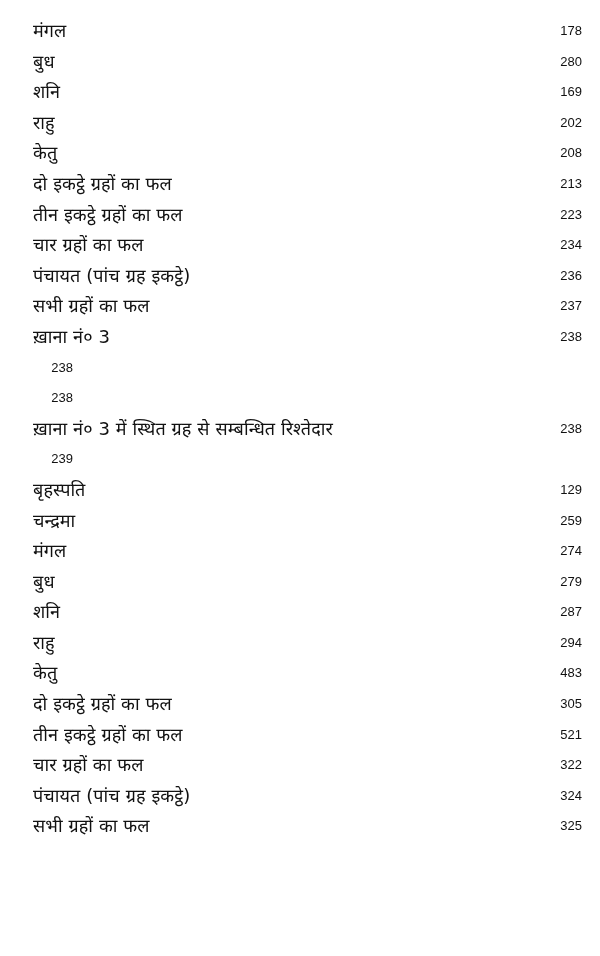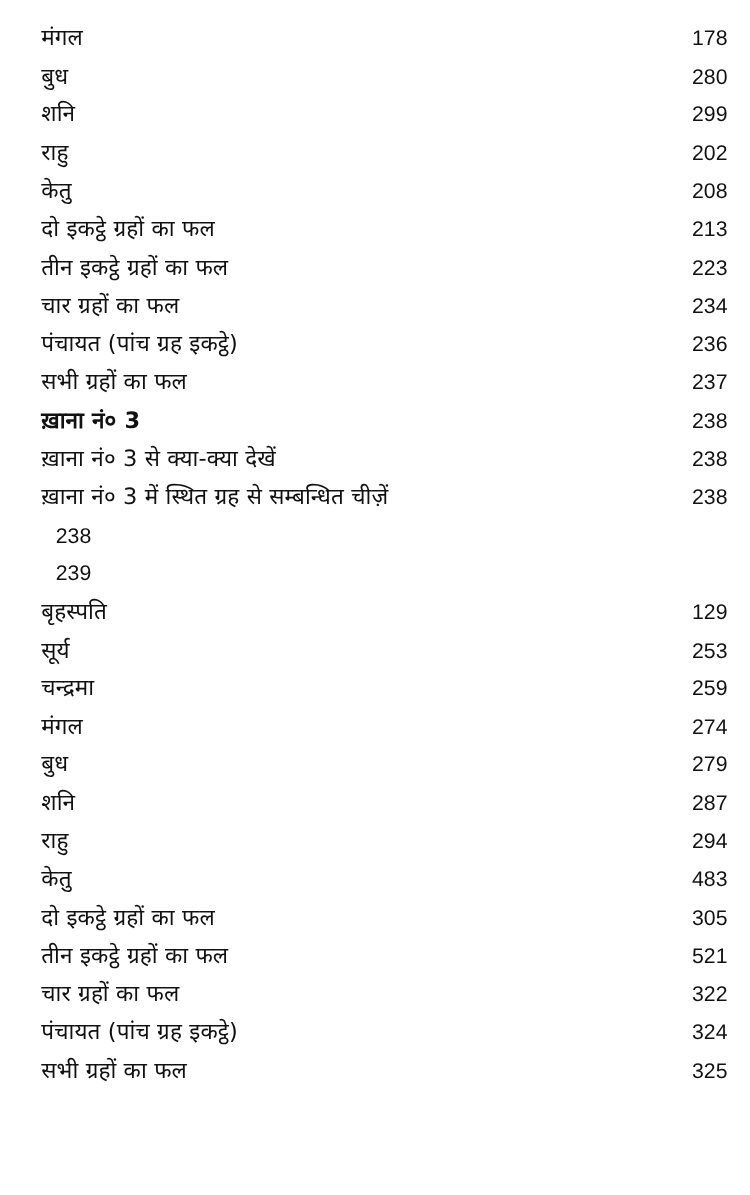--- a/index.html
+++ b/index.html
@@ -28,44 +28,44 @@
       height: 30.6px;
       line-height: 30.6px;
     }
     .toc-title {
       font-size: 18px;
       letter-spacing: 0.1px;
       white-space: nowrap;
     }
     .toc-page {
       font-family: "Liberation Sans", "DejaVu Sans", sans-serif;
-      font-size: 17px;
+      font-size: 13px;
       text-align: right;
       min-width: 40px;
       padding-right: 1px;
     }
     .toc-row.heading .toc-title {
-      font-weight: bold;
+      font-weight: normal;
     }
   </style>
 </head>
 <body>
 
 <div class="toc">
   <div class="toc-row">
     <span class="toc-title">मंगल</span>
     <span class="toc-page">178</span>
   </div>
   <div class="toc-row">
     <span class="toc-title">बुध</span>
     <span class="toc-page">280</span>
   </div>
   <div class="toc-row">
     <span class="toc-title">शनि</span>
-    <span class="toc-page">299</span>
+    <span class="toc-page">169</span>
   </div>
   <div class="toc-row">
     <span class="toc-title">राहु</span>
     <span class="toc-page">202</span>
   </div>
   <div class="toc-row">
     <span class="toc-title">केतु</span>
     <span class="toc-page">208</span>
   </div>
   <div class="toc-row">
@@ -86,40 +86,35 @@
   </div>
   <div class="toc-row">
     <span class="toc-title">सभी ग्रहों का फल</span>
     <span class="toc-page">237</span>
   </div>
   <div class="toc-row heading">
     <span class="toc-title">ख़ाना नं० 3</span>
     <span class="toc-page">238</span>
   </div>
   <div class="toc-row">
-    <span class="toc-title">ख़ाना नं० 3 से क्या-क्या देखें</span>
     <span class="toc-page">238</span>
   </div>
   <div class="toc-row">
-    <span class="toc-title">ख़ाना नं० 3 में स्थित ग्रह से सम्बन्धित चीज़ें</span>
     <span class="toc-page">238</span>
   </div>
   <div class="toc-row">
+    <span class="toc-title">ख़ाना नं० 3 में स्थित ग्रह से सम्बन्धित रिश्तेदार</span>
     <span class="toc-page">238</span>
   </div>
   <div class="toc-row">
     <span class="toc-page">239</span>
   </div>
   <div class="toc-row">
     <span class="toc-title">बृहस्पति</span>
     <span class="toc-page">129</span>
-  </div>
-  <div class="toc-row">
-    <span class="toc-title">सूर्य</span>
-    <span class="toc-page">253</span>
   </div>
   <div class="toc-row">
     <span class="toc-title">चन्द्रमा</span>
     <span class="toc-page">259</span>
   </div>
   <div class="toc-row">
     <span class="toc-title">मंगल</span>
     <span class="toc-page">274</span>
   </div>
   <div class="toc-row">

